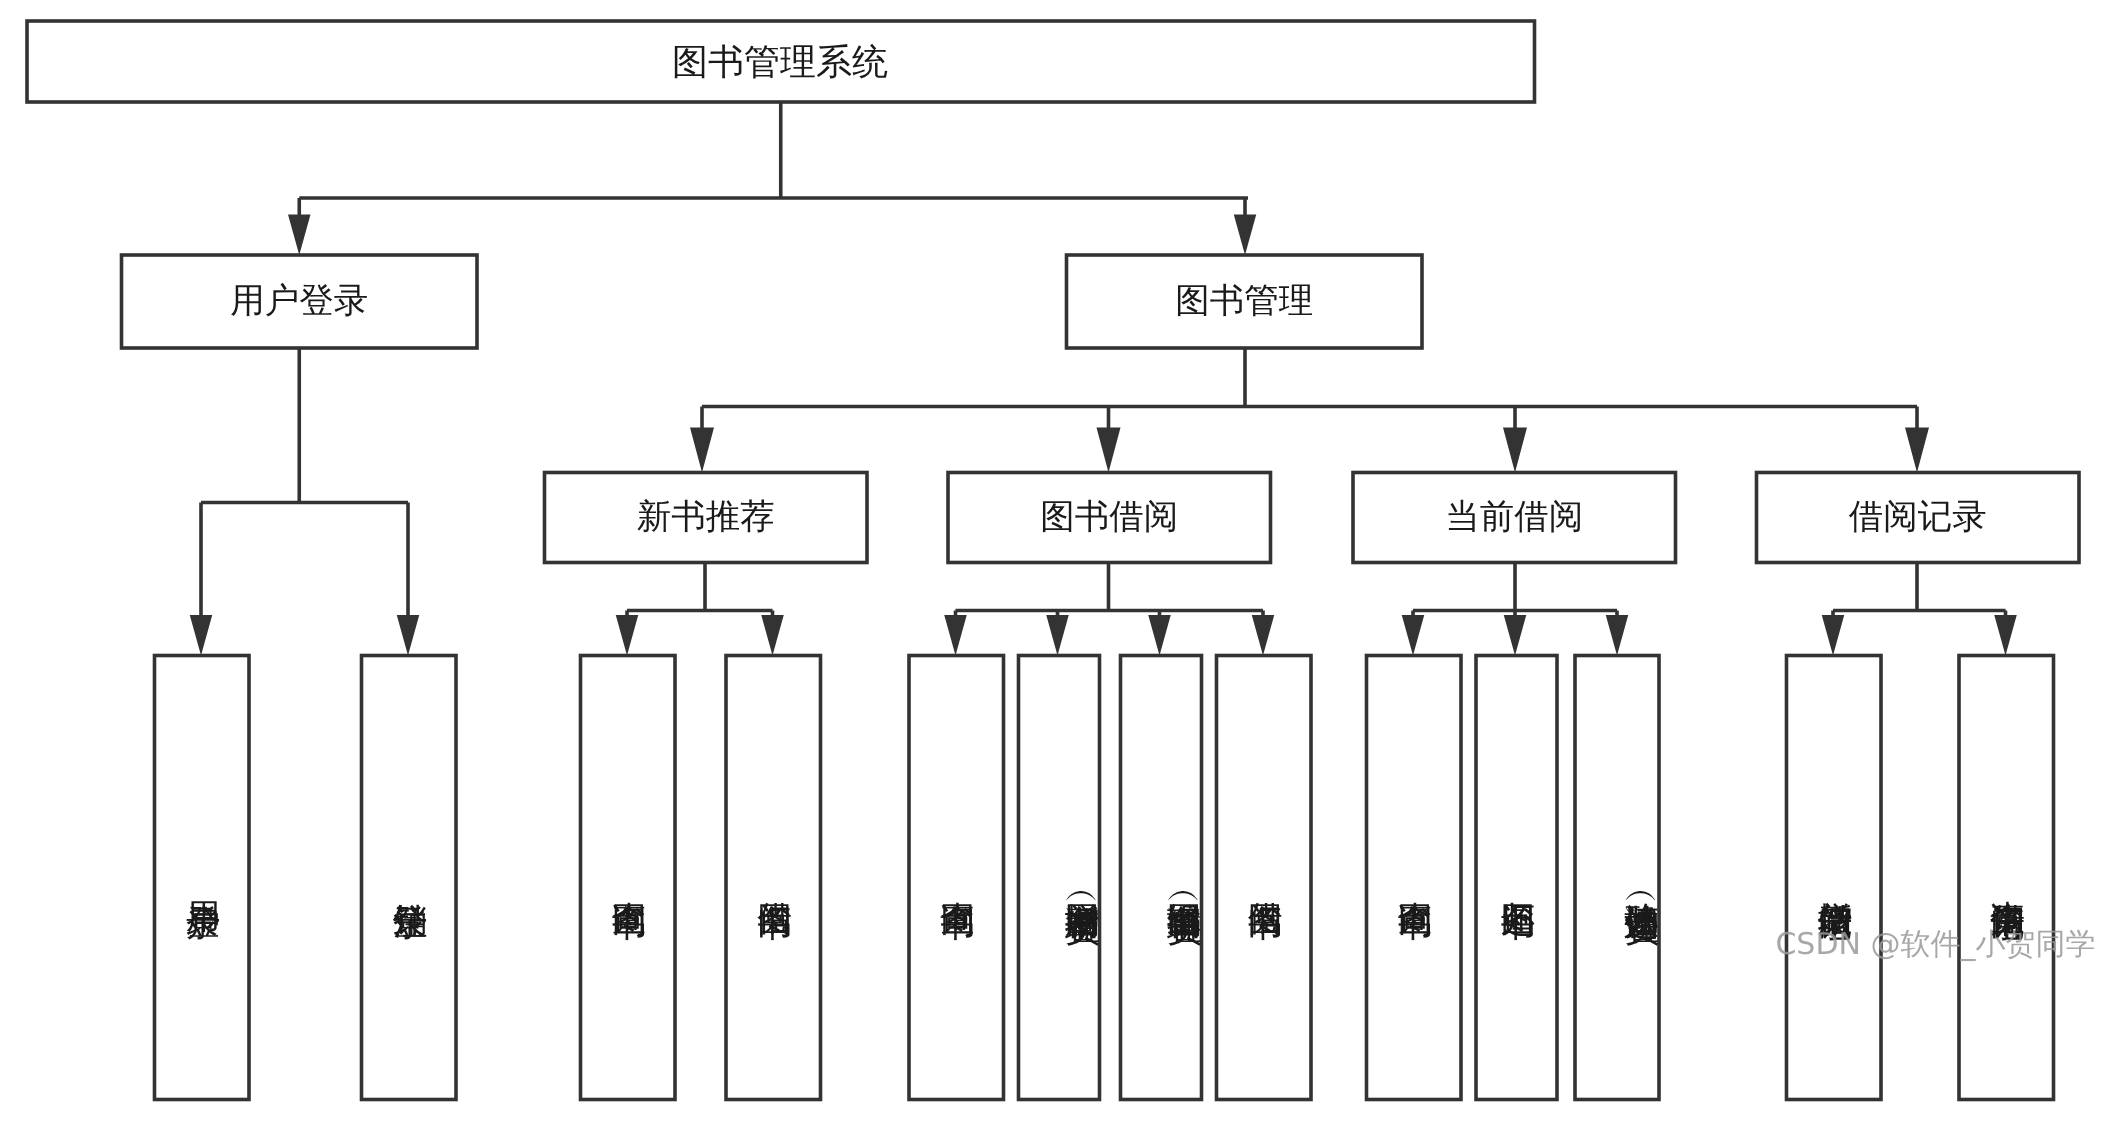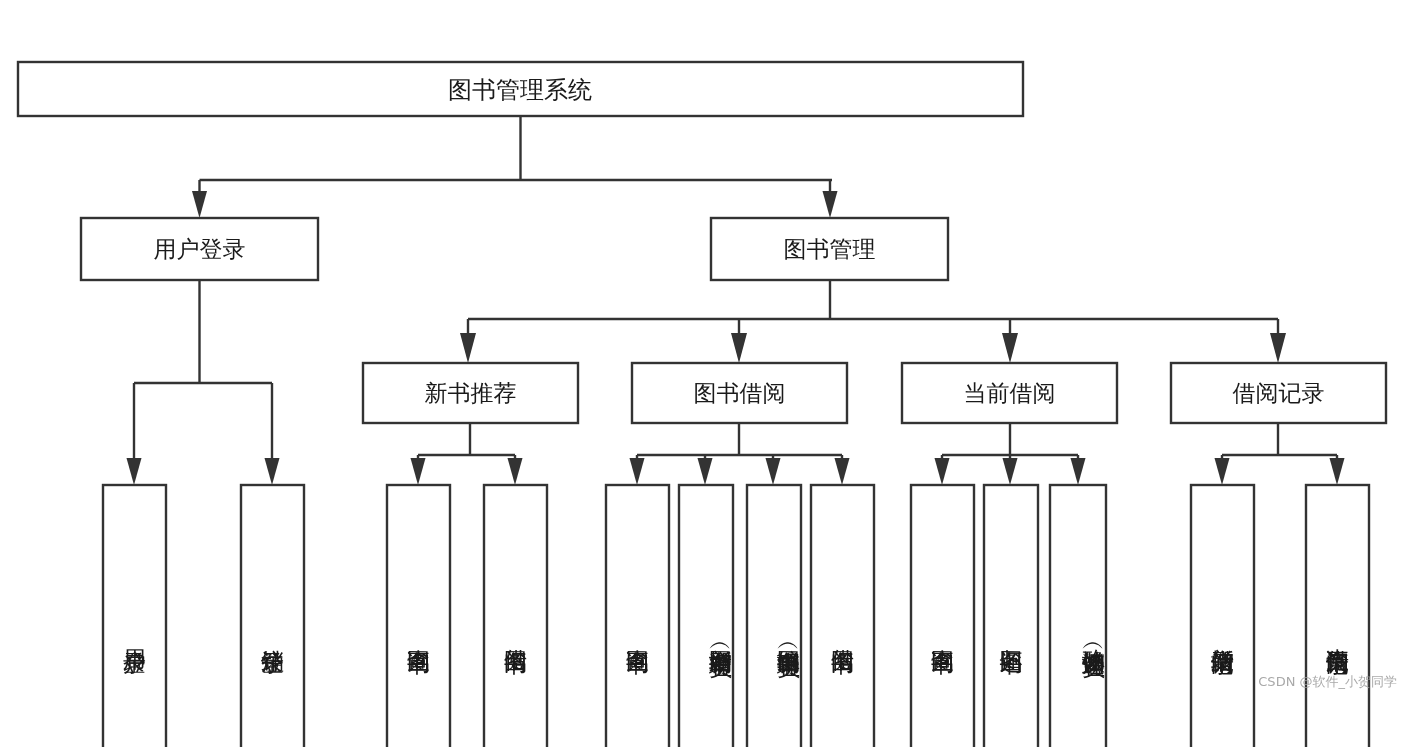--- a/index.html
+++ b/index.html
@@ -13,21 +13,20 @@
     height: 747px;
     font-family: "DejaVu Sans", "Liberation Sans", sans-serif;
     overflow: hidden;
     position: relative;
   }
   #diagram-root {
     position: relative;
     width: 1405px;
     height: 647px;
     background: #ffffff;
-    margin-top: 48px;
   }
   svg.chart-svg {
     position: absolute;
     left: 0;
     top: 0;
     width: 1405px;
     height: 747px;
     display: block;
   }
   .node-box {
@@ -71,21 +70,21 @@
     text-align: center;
     letter-spacing: 1px;
     pointer-events: none;
     box-sizing: border-box;
   }
   .watermark {
     position: absolute;
     right: 8px;
     bottom: 4px;
     font-family: "DejaVu Sans", "Liberation Sans", sans-serif;
-    font-size: 13px;
+    font-size: 20px;
     color: #9a9a9a;
     opacity: 0.85;
     white-space: nowrap;
   }
 </style>
 </head>
 <body>
 
 <div id="diagram-root">
 

